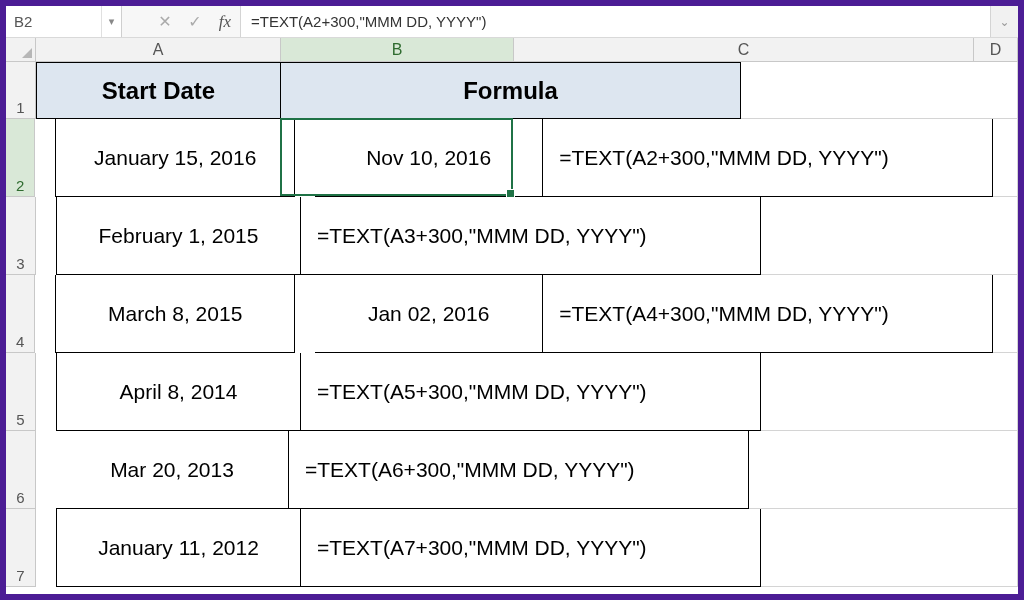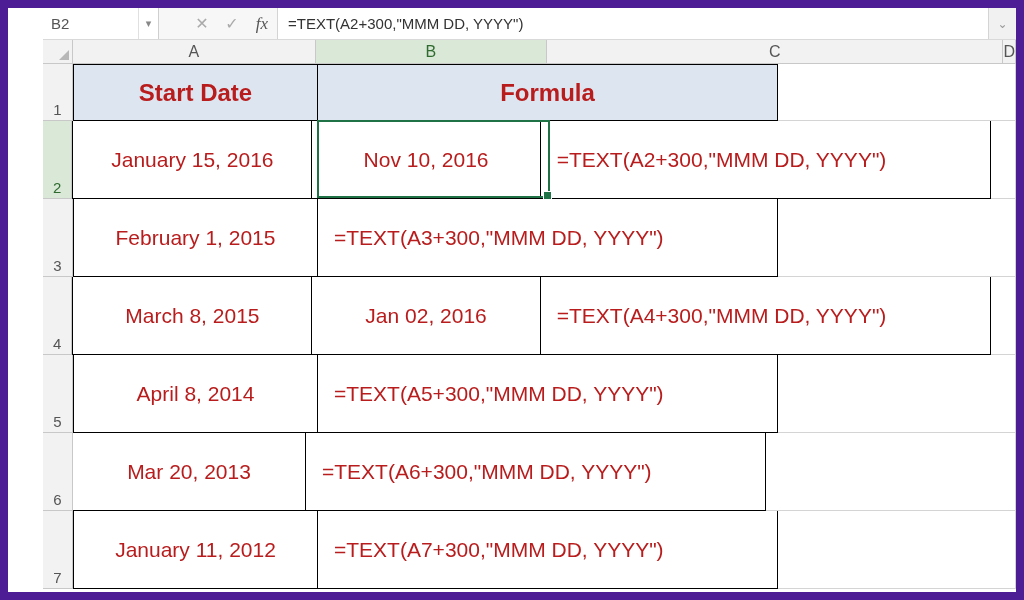--- a/index.html
+++ b/index.html
@@ -4,26 +4,25 @@
 <style>
   * { box-sizing: border-box; }
   html, body {
     margin: 0; padding: 0;
     font-family: Arial, "Segoe UI", Tahoma, sans-serif;
     background: #fff;
     width: 1024px; height: 600px;
     overflow: hidden;
   }
   .app {
-    border: 8px solid #4c1d95;
+    border: 6px solid #4c1d95;
     width: 1024px; height: 600px;
     background: #fff;
     display: flex;
     flex-direction: column;
-    padding-left: 35px;
   }
 
   
   .formula-bar {
     display: flex;
     align-items: stretch;
     height: 32px;
     border-bottom: 1px solid #d9d9d9;
     background: #f7f7f7;
     font-size: 15px;
@@ -146,40 +145,40 @@
     padding-bottom: 2px;
   }
   .row-h.active { background: #d9e8d7; color: #2f6b2f; }
   .cell {
     border-right: 1px solid #d4d4d4;
     border-bottom: 1px solid #d4d4d4;
     display: flex;
     align-items: center;
     padding: 0 12px;
     font-size: 21px;
-    color: #b91c1c;
+    color: #000000;
     background: #fff;
   }
   .cell.col-D { font-size: 14px; }
 
   
   .tbl-cell {
     border-right: 1px solid #000;
     border-bottom: 1px solid #000;
   }
   .tbl-top { border-top: 1px solid #000; }
   .tbl-left { border-left: 1px solid #000; }
   .hdr-cell {
     background: #dde6f0;
     font-weight: 700;
     font-size: 24px;
     justify-content: center;
     text-align: center;
   }
-  .center { justify-content: center; text-align: right; }
+  .center { justify-content: center; text-align: right; margin-left: 20px; }
   .leftpad { padding-left: 16px; }
 
   
   .active-outline {
     position: absolute;
     border: 2px solid #1f7246;
     pointer-events: none;
     z-index: 5;
   }
   .active-outline::after {

